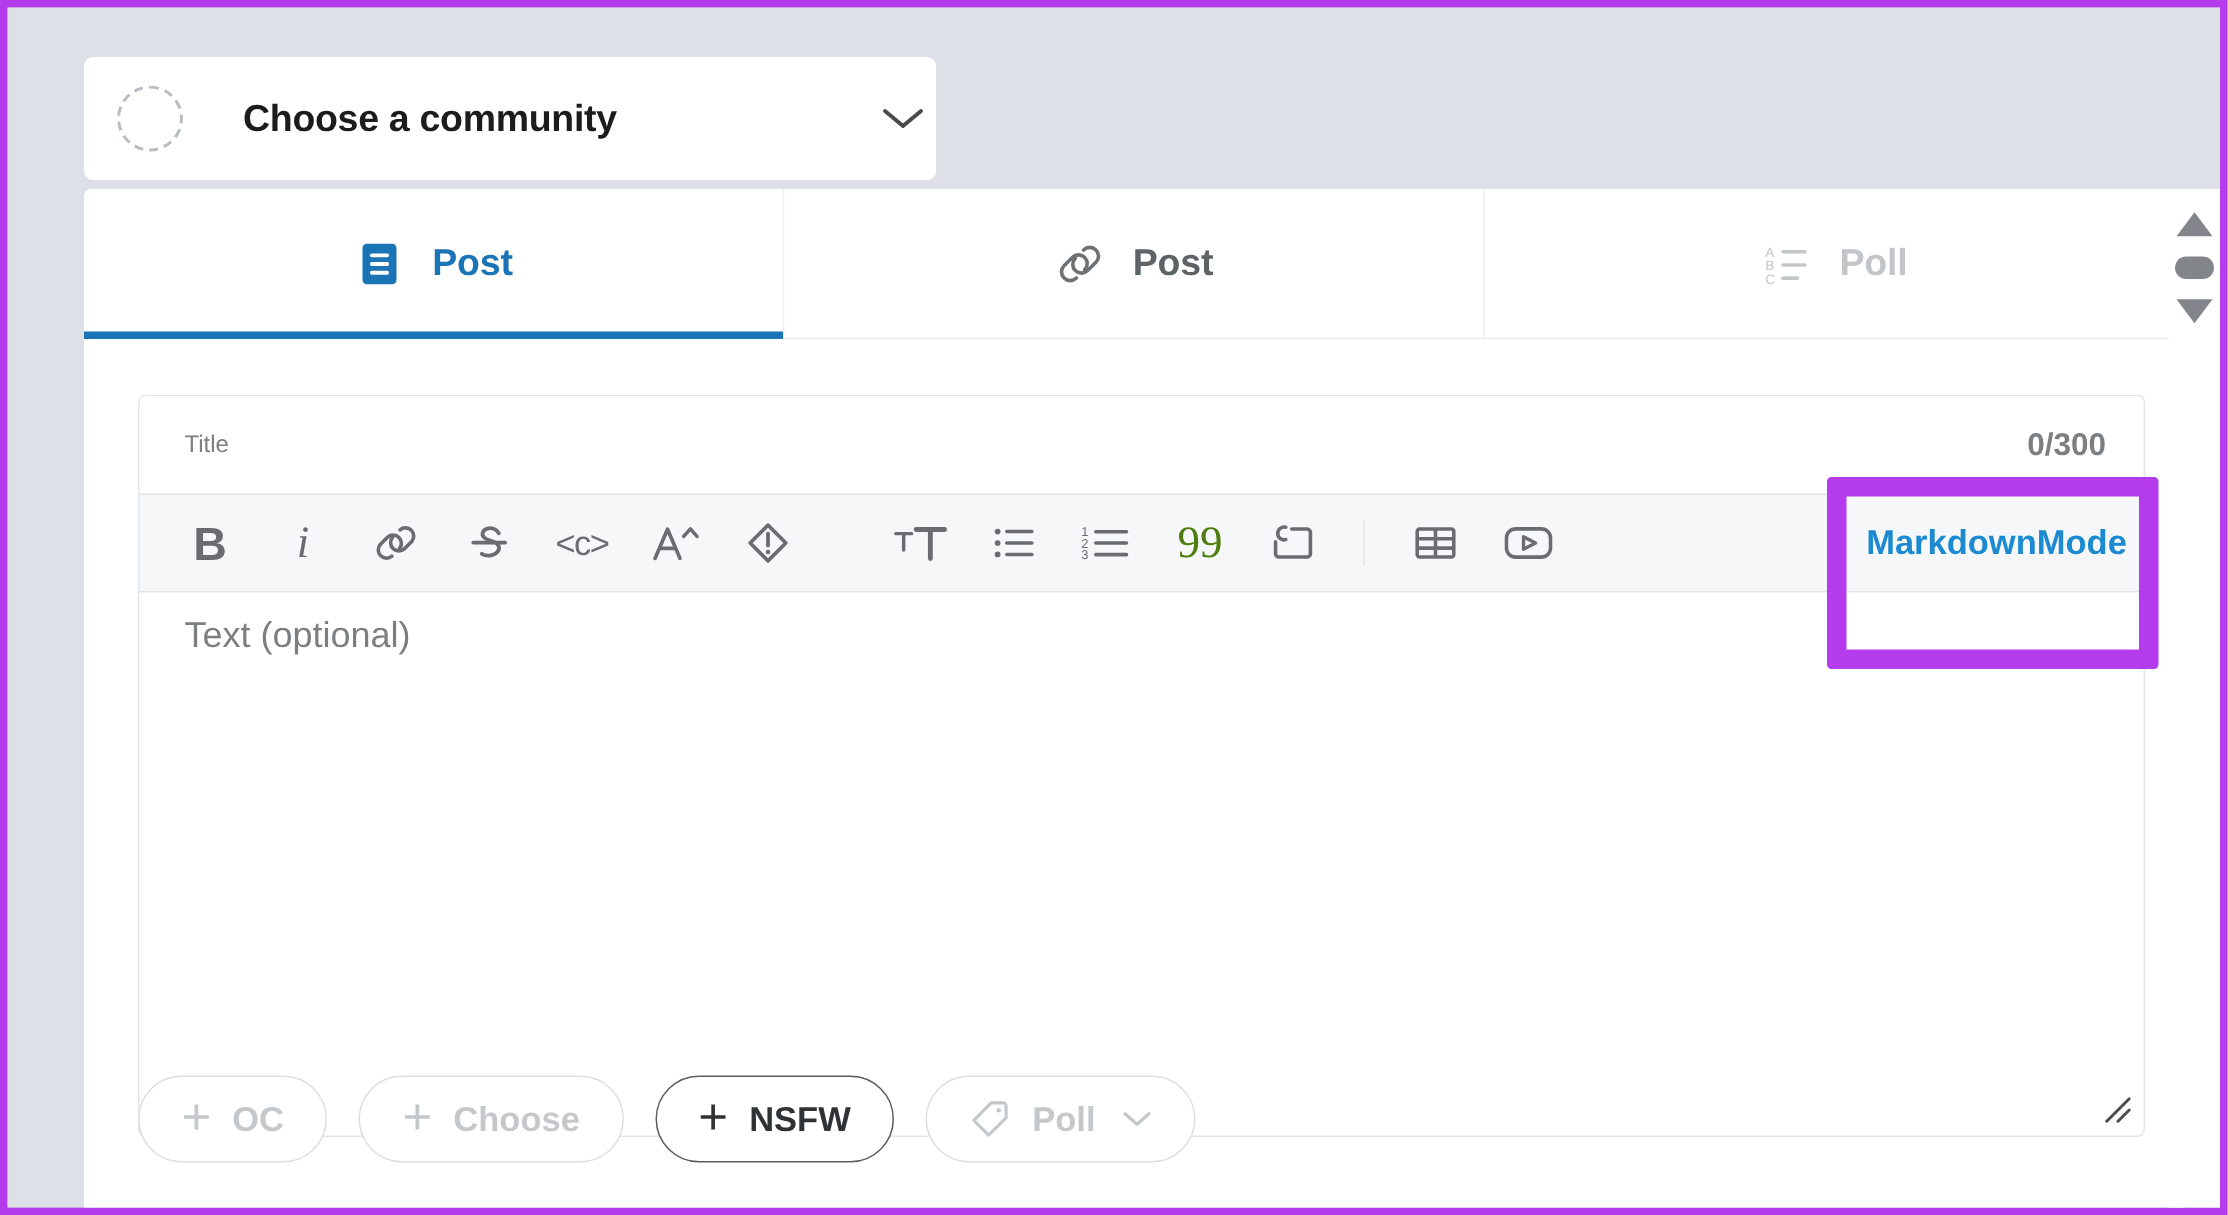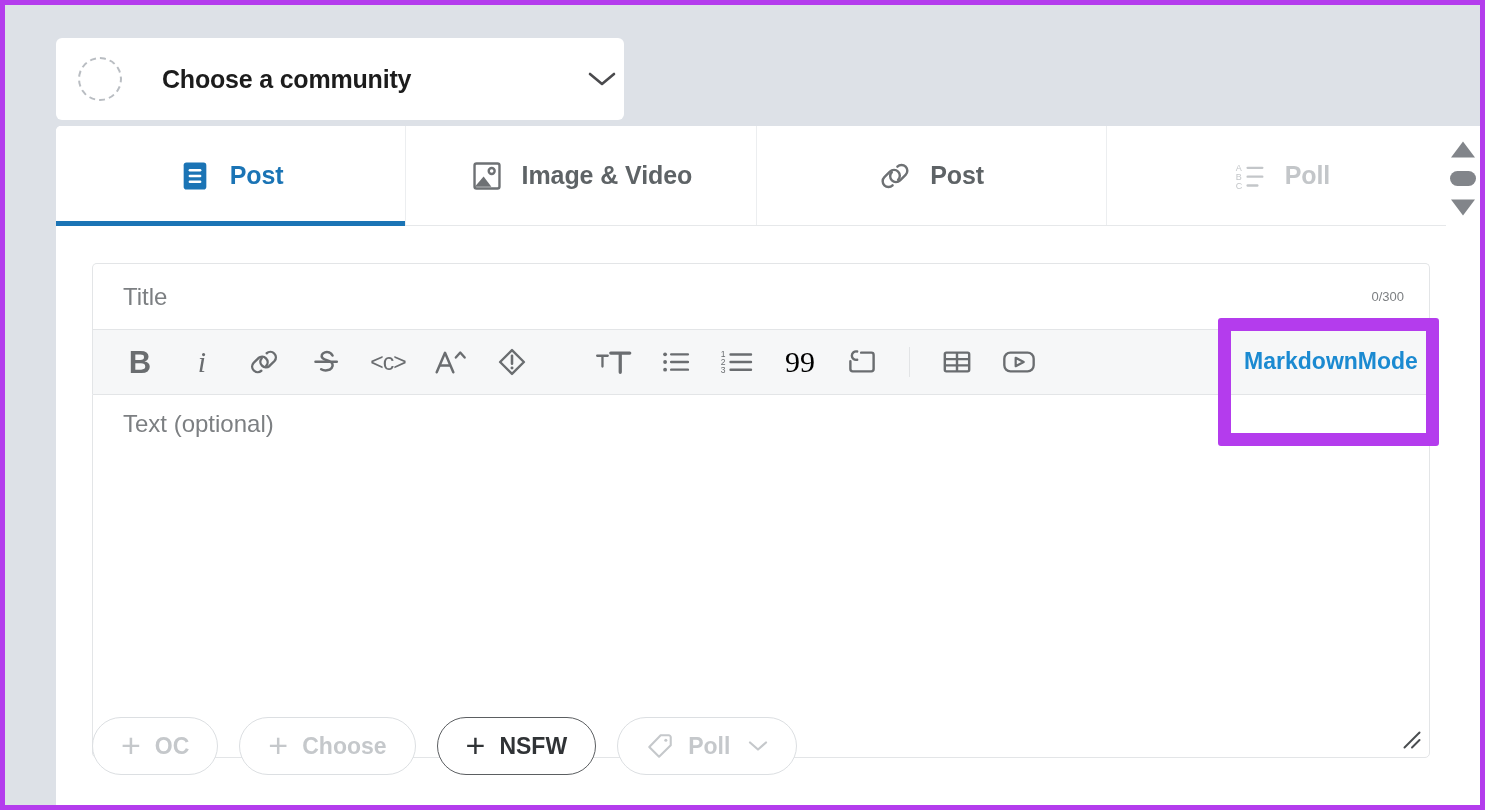--- a/index.html
+++ b/index.html
@@ -137,27 +137,27 @@
     height: 66px;
     background: #ffffff;
     border: 1px solid #e3e5e7;
     border-bottom: none;
     border-radius: 5px 5px 0 0;
     display: flex;
     align-items: center;
     padding: 0 25px 0 30px;
   }
   .title-placeholder {
-    font-size: 24px;
+    font-size: 16px;
     color: #7c7f82;
     flex: 1 1 auto;
   }
   .char-counter {
-    font-size: 13px;
-    font-weight: 400;
+    font-size: 21px;
+    font-weight: 700;
     color: #7c7f82;
     margin-left: 42px;
   }
 
   
   .toolbar {
     height: 65px;
     background: #f6f7f8;
     border: 1px solid #e3e5e7;
     border-bottom: none;
@@ -191,21 +191,21 @@
   }
   .tb-ital {
     font-size: 30px; font-style: italic; color: #6a6d70;
     font-family: "Liberation Serif", serif; line-height: 1;
   }
   .tb-code-inline {
     font-size: 23px; color: #6a6d70; letter-spacing: -1px;
     font-family: "Liberation Sans", sans-serif;
   }
   .tb-quote {
-    font-size: 30px; color: #000000; line-height: 1;
+    font-size: 30px; color: #4d7c0f; line-height: 1;
     font-family: "Liberation Serif", serif; font-weight: 400;
   }
 
   
   .markdown-btn {
     position: absolute;
     right: 0;
     top: 0;
     bottom: 0;
     width: 196px;
@@ -316,28 +316,20 @@
       <div class="tab active">
         <svg class="tab-icon" viewBox="0 0 24 24">
           <rect x="4" y="2.5" width="16" height="19" rx="2" fill="#1b74b5"></rect>
           <rect x="7.5" y="7" width="9" height="1.8" rx="0.9" fill="#ffffff"></rect>
           <rect x="7.5" y="11.1" width="9" height="1.8" rx="0.9" fill="#ffffff"></rect>
           <rect x="7.5" y="15.2" width="9" height="1.8" rx="0.9" fill="#ffffff"></rect>
         </svg>
         <div class="tab-label">Post</div>
       </div>
 
-      <div class="tab">
-        <svg class="tab-icon" viewBox="0 0 24 24" fill="none">
-          <rect x="3.2" y="3.2" width="17.6" height="17.6" rx="1.4" stroke="#6e7174" stroke-width="1.7"></rect>
-          <circle cx="15.3" cy="8.5" r="2.1" stroke="#6e7174" stroke-width="1.7"></circle>
-          <path d="M3.4 19.6 L9.6 12.4 L15.1 19.6 Z" fill="#6e7174"></path>
-        </svg>
-        <div class="tab-label">Image &amp; Video</div>
-      </div>
 
       <div class="tab">
         <svg class="tab-icon" viewBox="0 0 24 24" fill="none">
           <path d="M13.7 5.4 A4.1 4.1 0 0 1 19.5 11.2 L15.6 15.1 A4.1 4.1 0 0 1 9.8 9.3" stroke="#6e7174" stroke-width="1.7" stroke-linecap="round"></path>
           <path d="M10.3 18.6 A4.1 4.1 0 0 1 4.5 12.8 L8.4 8.9 A4.1 4.1 0 0 1 14.2 14.7" stroke="#6e7174" stroke-width="1.7" stroke-linecap="round"></path>
         </svg>
         <div class="tab-label">Post</div>
       </div>
 
       <div class="tab disabled">

